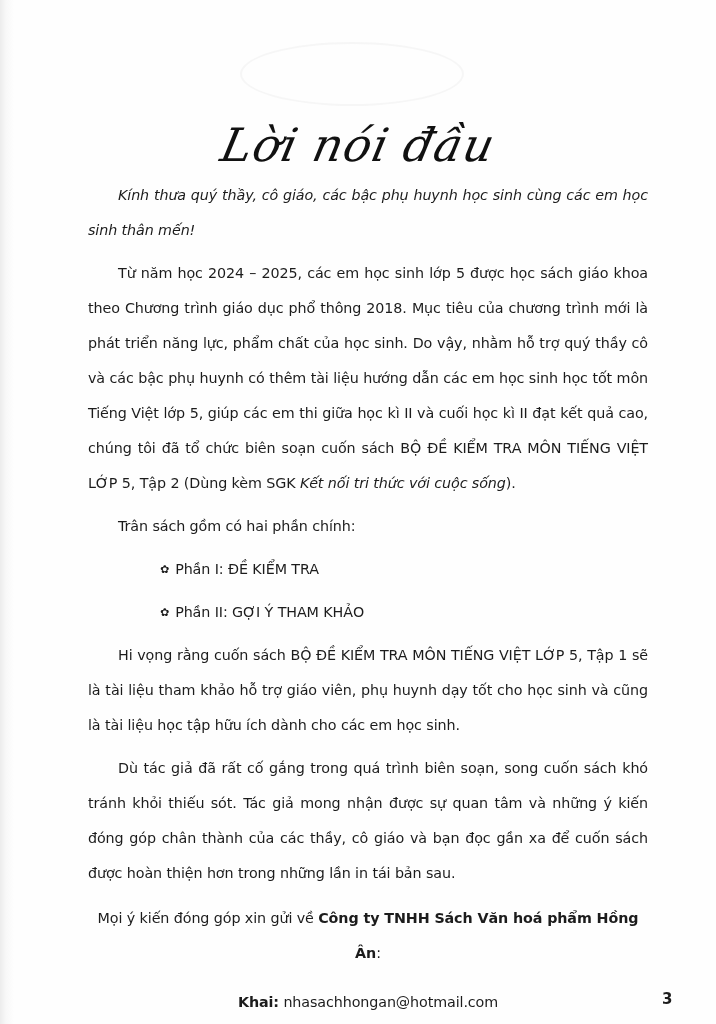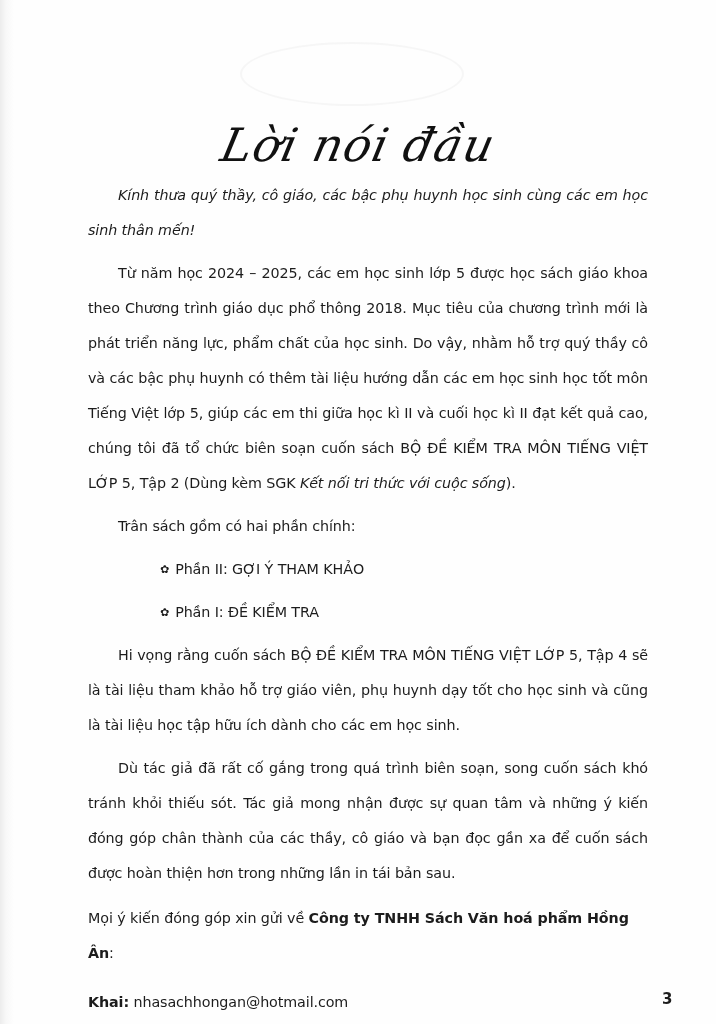--- a/index.html
+++ b/index.html
@@ -64,20 +64,21 @@
       margin: 0 0 8px 0;
       padding-left: 72px;
     }
     .bullet .star {
       display: inline-block;
       font-size: 11px;
       margin-right: 6px;
       vertical-align: 1px;
     }
     .center {
+      text-align: center;
       margin: 0 0 14px 0;
     }
     .bold { font-weight: bold; }
     .closing {
       margin-left: 444px;
       margin-top: 20px;
     }
     .closing .thanks {
       font-style: italic;
       margin-bottom: 14px;
@@ -105,27 +106,27 @@
   </div>
 
   <div class="body">
     <p class="p italic">Kính thưa quý thầy, cô giáo, các bậc phụ huynh học sinh cùng các em học sinh thân mến!</p>
 
     <p class="p"><span>Từ năm học 2024 – 2025, các em học sinh lớp 5 được học sách giáo khoa theo Chương trình giáo dục phổ thông 2018. Mục tiêu của chương trình mới là phát triển năng lực, phẩm chất của học sinh. Do vậy, nhằm hỗ trợ quý thầy cô và các bậc phụ huynh có thêm tài liệu hướng dẫn các em học sinh học tốt môn Tiếng Việt lớp 5, giúp các em thi giữa học kì II và cuối học kì II đạt kết quả cao, chúng tôi đã tổ chức biên soạn cuốn sách BỘ ĐỀ KIỂM TRA MÔN TIẾNG VIỆT LỚP 5, Tập 2 (Dùng kèm SGK </span><span class="italic">Kết nối tri thức với cuộc sống</span><span>).</span></p>
 
     <p class="p">Trân sách gồm có hai phần chính:</p>
 
     <div class="bullet">
+      <span class="star">✿</span><span>Phần I: ĐỀ KIỂM TRA</span>
+    </div>
+    <div class="bullet">
       <span class="star">✿</span><span>Phần II: GỢI Ý THAM KHẢO</span>
     </div>
-    <div class="bullet">
-      <span class="star">✿</span><span>Phần I: ĐỀ KIỂM TRA</span>
-    </div>
 
-    <p class="p">Hi vọng rằng cuốn sách BỘ ĐỀ KIỂM TRA MÔN TIẾNG VIỆT LỚP 5, Tập 4 sẽ là tài liệu tham khảo hỗ trợ giáo viên, phụ huynh dạy tốt cho học sinh và cũng là tài liệu học tập hữu ích dành cho các em học sinh.</p>
+    <p class="p">Hi vọng rằng cuốn sách BỘ ĐỀ KIỂM TRA MÔN TIẾNG VIỆT LỚP 5, Tập 1 sẽ là tài liệu tham khảo hỗ trợ giáo viên, phụ huynh dạy tốt cho học sinh và cũng là tài liệu học tập hữu ích dành cho các em học sinh.</p>
 
     <p class="p">Dù tác giả đã rất cố gắng trong quá trình biên soạn, song cuốn sách khó tránh khỏi thiếu sót. Tác giả mong nhận được sự quan tâm và những ý kiến đóng góp chân thành của các thầy, cô giáo và bạn đọc gần xa để cuốn sách được hoàn thiện hơn trong những lần in tái bản sau.</p>
 
     <div class="center" style="margin-top:10px;">
       <span>Mọi ý kiến đóng góp xin gửi về </span><span class="bold">Công ty TNHH Sách Văn hoá phẩm Hồng Ân</span><span>:</span>
     </div>
     <div class="center">
       <span class="bold">Khai:</span><span> nhasachhongan@hotmail.com</span>
     </div>
 

